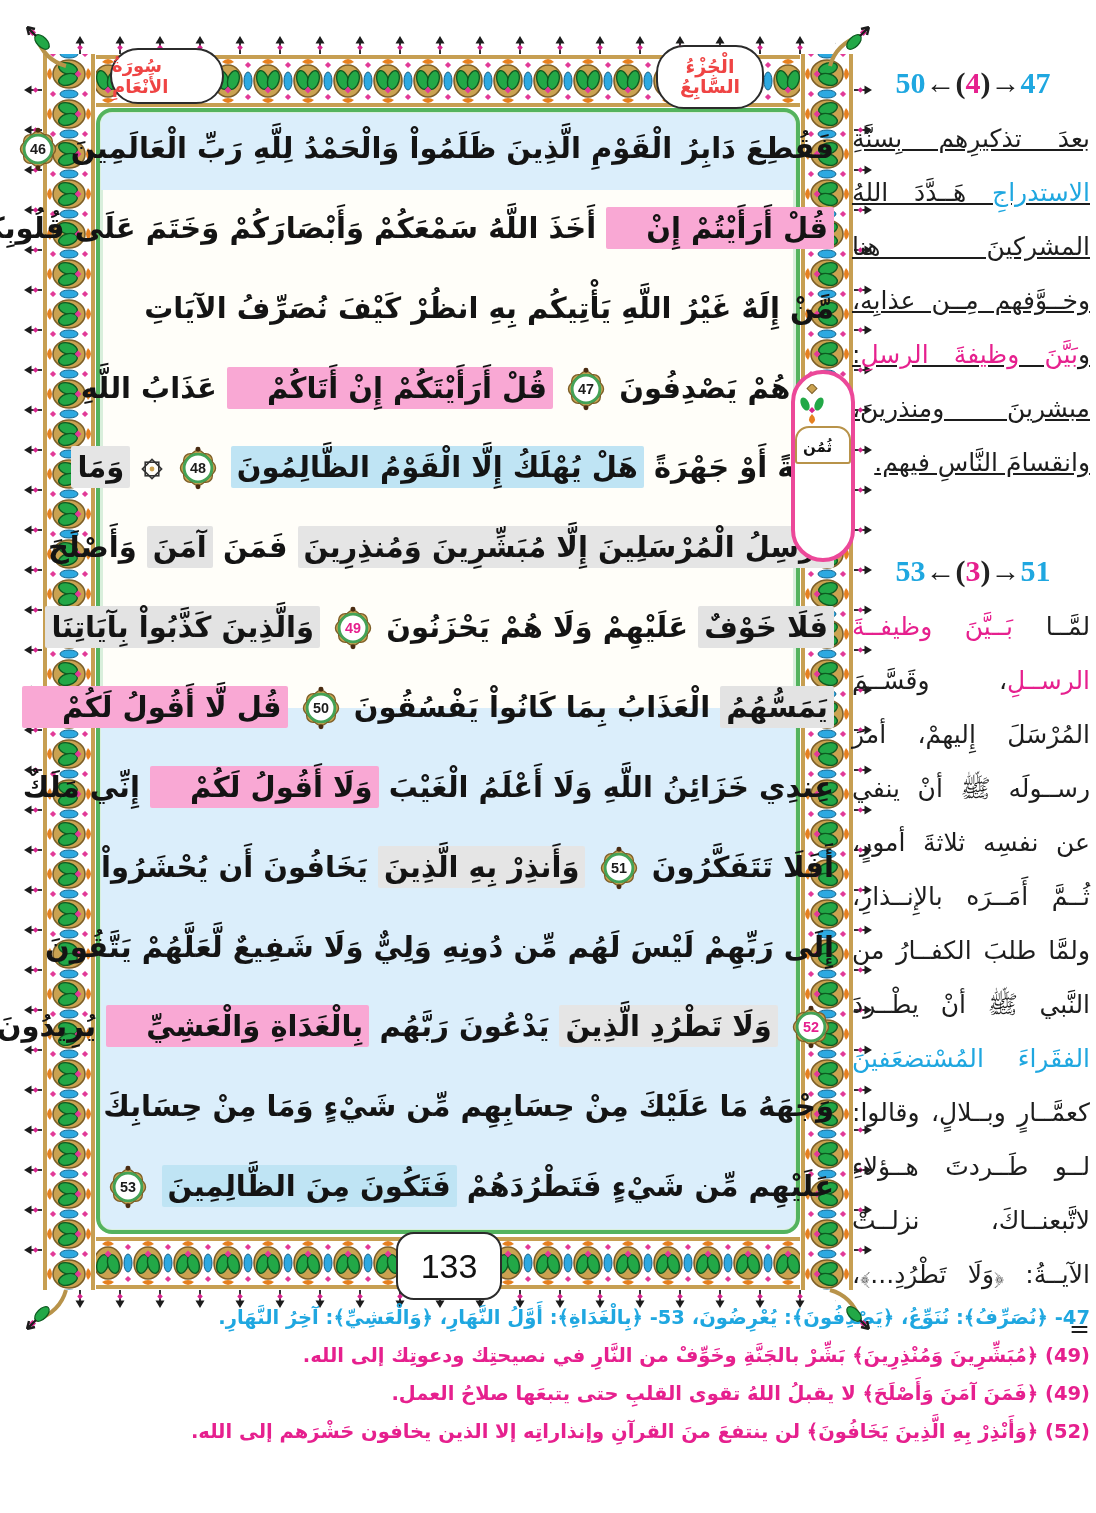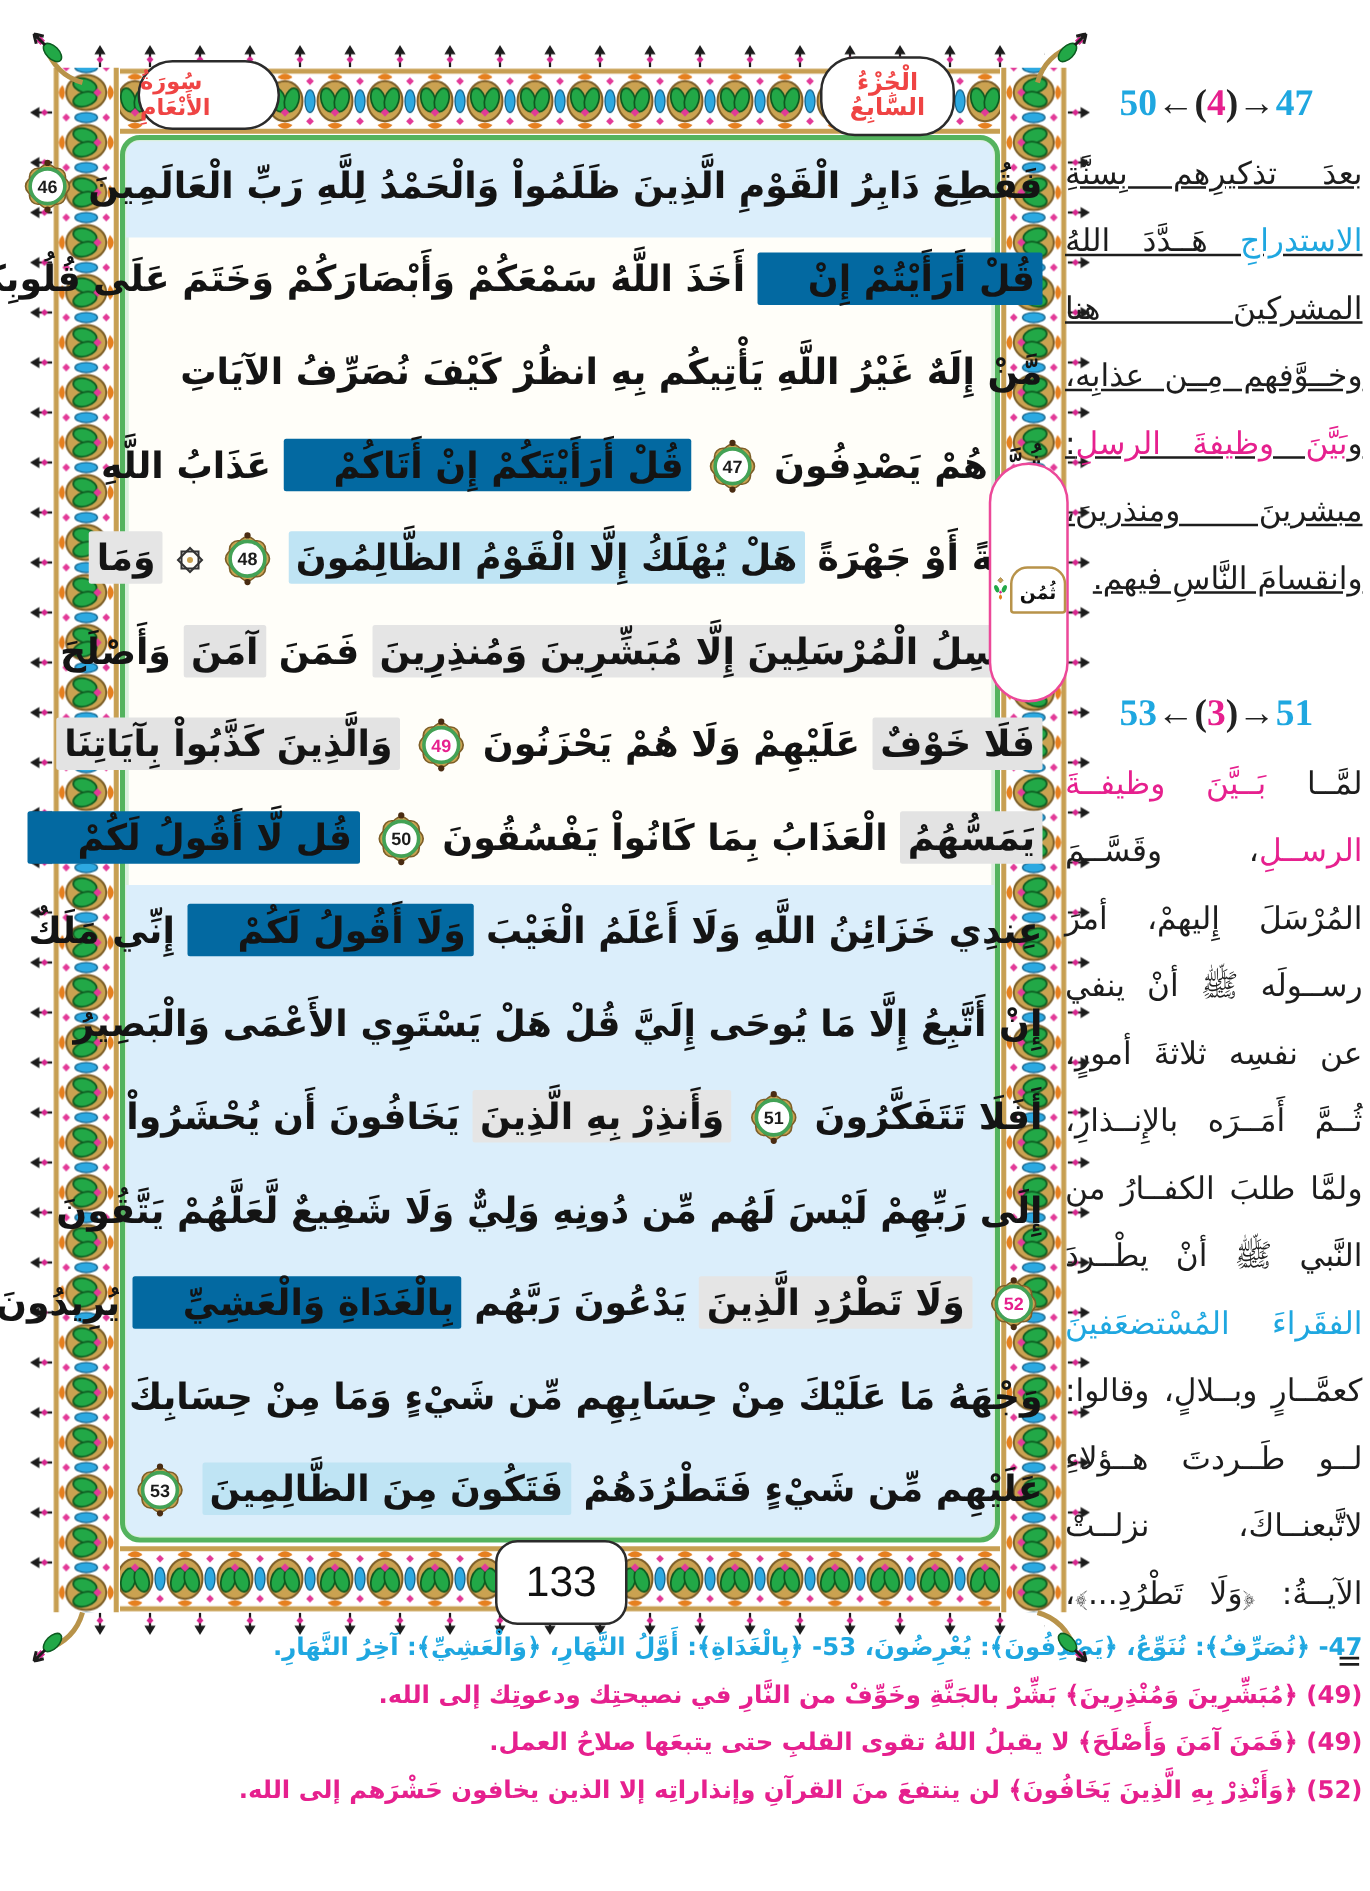--- a/index.html
+++ b/index.html
@@ -17,32 +17,32 @@
   
   .cartouche{position:absolute;background:#fff;border:2px solid #2b2b2b;border-radius:28px;
      display:flex;align-items:center;justify-content:center;color:#ef4444;font-weight:bold;z-index:6;}
   .surah-cart{left:110px;top:48px;width:110px;height:52px;font-size:18px;}
   .juz-cart{left:656px;top:45px;width:104px;height:60px;font-size:19px;text-align:center;line-height:1.05;}
   .pagenum{position:absolute;left:396px;top:1232px;width:102px;height:64px;background:#fff;
      border:2px solid #2b2b2b;border-radius:18px;display:flex;align-items:center;justify-content:center;
      font-size:34px;color:#111;z-index:6;font-family:Liberation Sans, sans-serif;}
   
   .thumn{position:absolute;left:791px;top:370px;width:64px;height:192px;background:#fff;
-     border:2px solid #ec4899;border-radius:32px;z-index:6;display:flex;flex-direction:row;
-     align-items:center;padding-top:10px;box-sizing:border-box;}
+     border:4px solid #ec4899;border-radius:32px;z-index:6;display:flex;flex-direction:column;
+     padding-top:10px;box-sizing:border-box;}
   .thumn-arch{margin-top:2px;border:2px solid #b8934a;border-radius:14px 14px 3px 3px;
      padding:10px 6px 6px 6px;font-size:15px;font-weight:bold;color:#111;}
   
   .qwrap{position:absolute;left:100px;top:112px;width:696px;height:1118px;display:flex;
      flex-direction:column;z-index:5;margin-left:48px;}
   .qline{flex:1 1 0;direction:rtl;unicode-bidi:embed;text-align:justify;text-align-last:justify;
      font-size:29px;font-weight:bold;color:#141414;padding:0 10px;white-space:nowrap;
      display:block;line-height:73px;overflow:visible;}
   .hl{padding:4px 6px;border-radius:2px;}
-  .hl-yellow{background:#0369a1;padding-left:40px;}
+  .hl-yellow{background:#f9a8d4;padding-left:40px;}
   .hl-pink{background:#e5e5e5;}
   .hl-blue{background:#bfe4f4;}
   .hl-gray{background:#e3e3e3;}
   .medallion{display:inline-block;width:46px;height:46px;vertical-align:-14px;}
   .hizbstar{display:inline-block;width:24px;height:24px;vertical-align:-4px;}
   
   .range{position:absolute;left:856px;width:234px;height:46px;display:flex;align-items:center;
      justify-content:center;direction:ltr;font-family:"Liberation Serif",serif;font-weight:bold;
      font-size:30px;color:#222;}
   .range .n{color:#1fa7e0;}
@@ -300,21 +300,20 @@
             <g fill="#c9a251" stroke="#7d5f28" stroke-width="1.4">
               <rect x="9" y="9" width="30" height="30" rx="7"></rect>
               <rect x="9" y="9" width="30" height="30" rx="7" transform="rotate(45 24 24)"></rect>
             </g>
             <circle cx="24" cy="4.5" r="2.6" fill="#4a2c12"></circle>
             <circle cx="24" cy="43.5" r="2.6" fill="#4a2c12"></circle>
             <circle cx="24" cy="24" r="14.5" fill="#fff" stroke="#43a256" stroke-width="3"></circle>
             <text x="24" y="29.5" text-anchor="middle" font-family="Liberation Sans, sans-serif" font-size="15" font-weight="bold" fill="#1c1c1c">50</text>
           </svg></span> <span class="hl hl-yellow">قُل لَّا أَقُولُ لَكُمْ</span></div>
       <div class="qline"><span>عِندِي خَزَائِنُ اللَّهِ وَلَا أَعْلَمُ الْغَيْبَ</span> <span class="hl hl-yellow">وَلَا أَقُولُ لَكُمْ</span> <span>إِنِّي مَلَكٌ</span></div>
-      <div class="qline"><span>إِنْ أَتَّبِعُ إِلَّا مَا يُوحَى إِلَيَّ قُلْ هَلْ يَسْتَوِي الأَعْمَى وَالْبَصِيرُ</span></div>
       <div class="qline"><span>أَفَلَا تَتَفَكَّرُونَ</span> <span class="medallion"><svg viewBox="0 0 48 48" width="46" height="46">
             <g fill="#c9a251" stroke="#7d5f28" stroke-width="1.4">
               <rect x="9" y="9" width="30" height="30" rx="7"></rect>
               <rect x="9" y="9" width="30" height="30" rx="7" transform="rotate(45 24 24)"></rect>
             </g>
             <circle cx="24" cy="4.5" r="2.6" fill="#4a2c12"></circle>
             <circle cx="24" cy="43.5" r="2.6" fill="#4a2c12"></circle>
             <circle cx="24" cy="24" r="14.5" fill="#fff" stroke="#43a256" stroke-width="3"></circle>
             <text x="24" y="29.5" text-anchor="middle" font-family="Liberation Sans, sans-serif" font-size="15" font-weight="bold" fill="#1c1c1c">51</text>
           </svg></span> <span class="hl hl-pink">وَأَنذِرْ بِهِ الَّذِينَ</span> <span>يَخَافُونَ أَن يُحْشَرُواْ</span></div>

